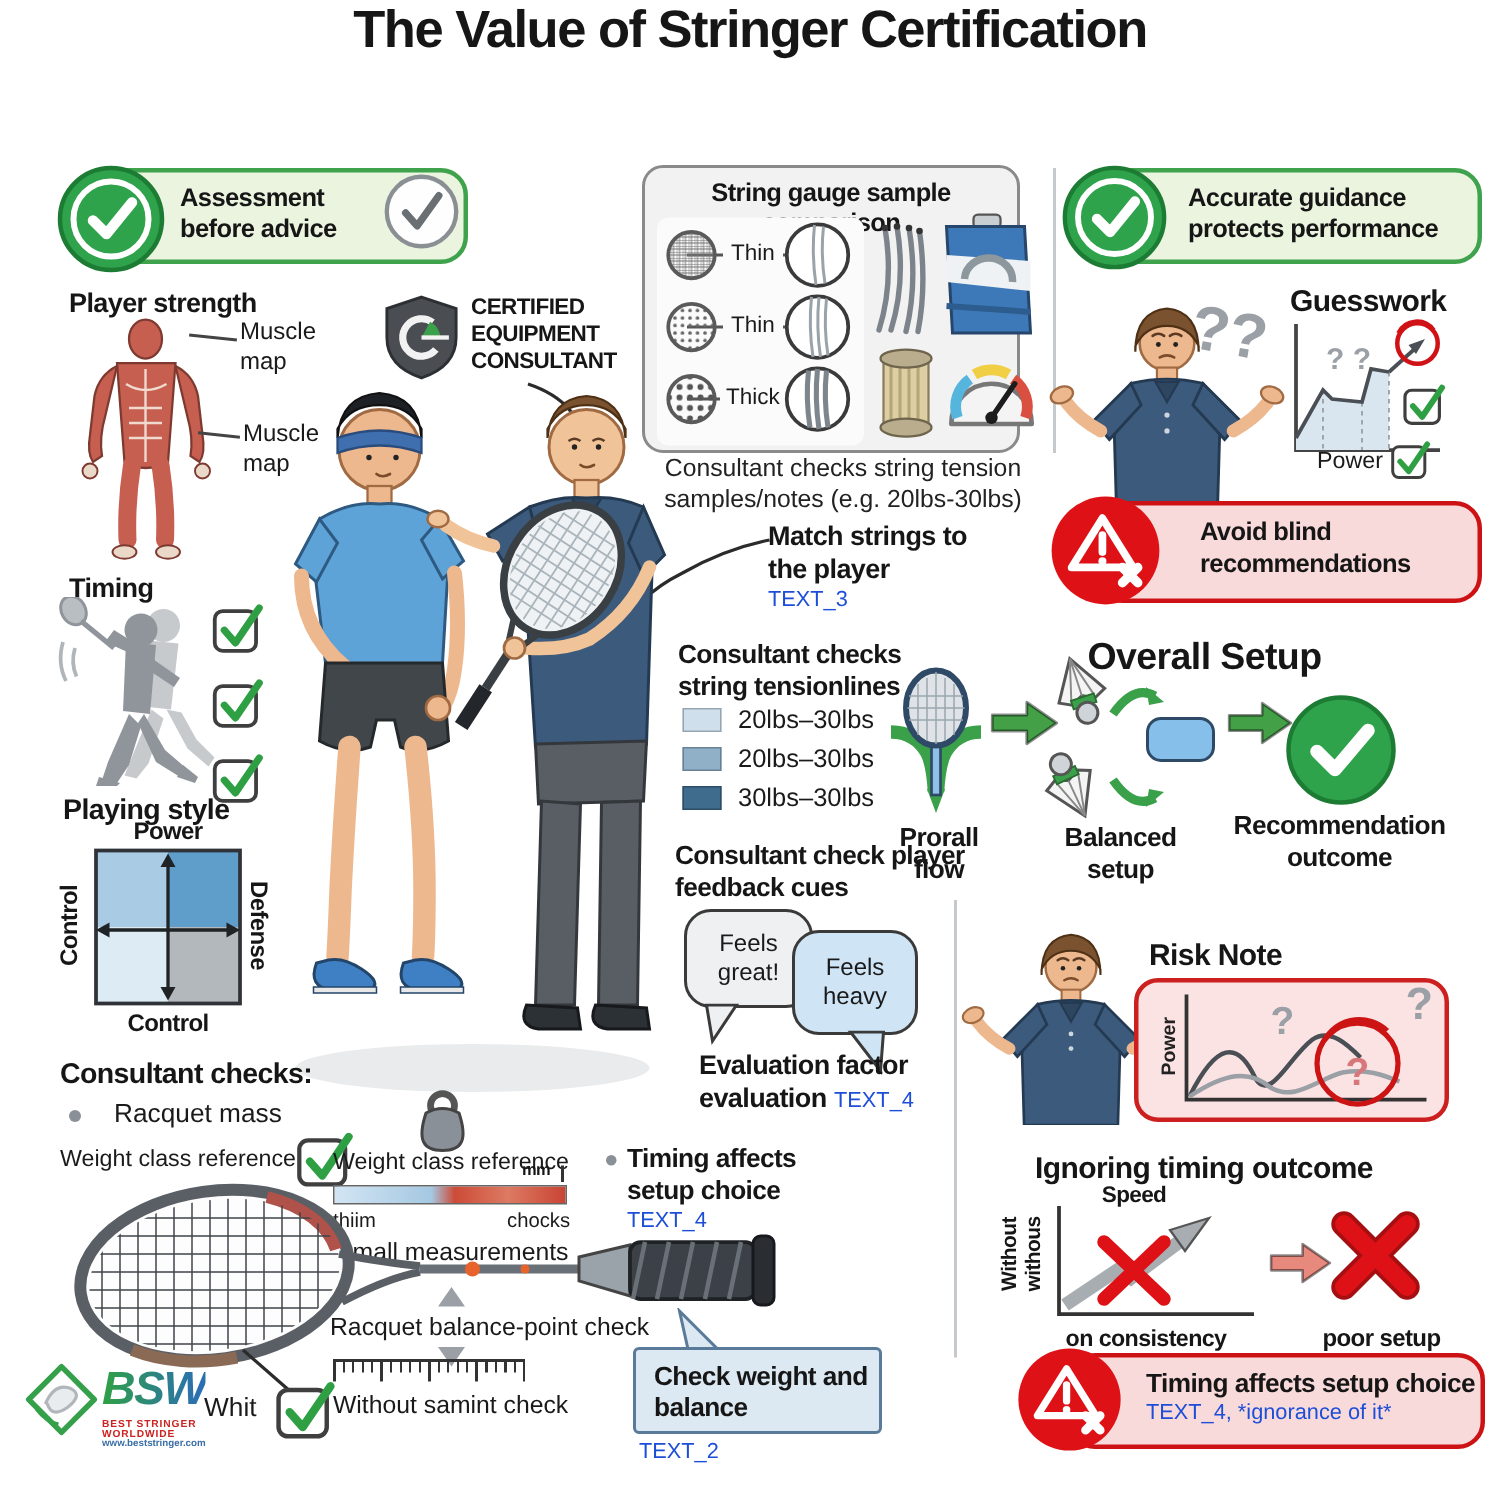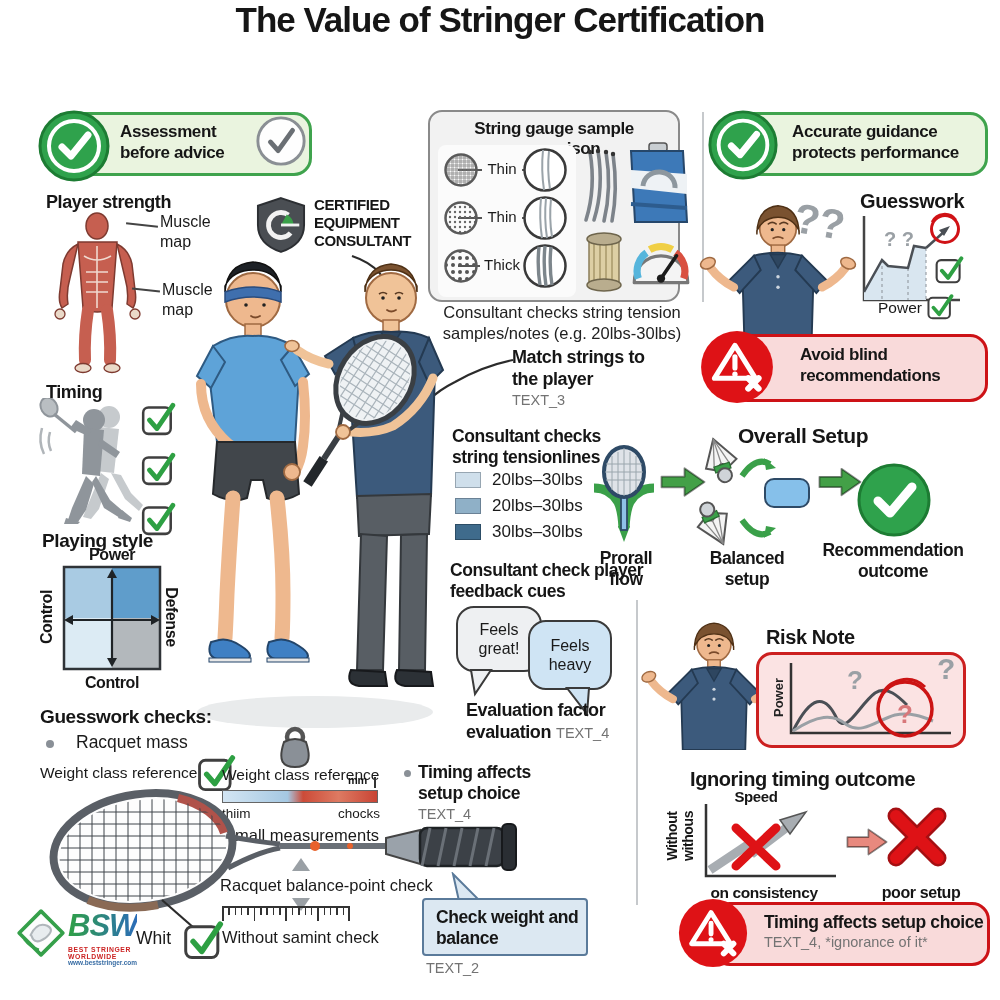--- a/index.html
+++ b/index.html
@@ -4,21 +4,21 @@
 <style>
 *{margin:0;padding:0;box-sizing:border-box}
 html,body{width:1000px;height:1000px}
 body{position:relative;background:#fff;font-family:"Liberation Sans",sans-serif;color:#1a1a1a;overflow:hidden}
 .a{position:absolute}
 .h{font-weight:bold;letter-spacing:-.4px;color:#161616}
 .ctr{text-align:center}
 .pill{border-radius:18px;border:3px solid}
 .pill.green{background:#eaf4df;border-color:#3fa34d}
 .pill.red{background:#f9dada;border-color:#cd1216}
-.sub{color:#737373;font-weight:normal}
+.sub{color:#1d4ed8;font-weight:normal}
 .dot{border-radius:50%;background:#8a9097}
 .vline{width:2px;background:#c6c9cc}
 .tri-up{width:0;height:0;border-left:9px solid transparent;border-right:9px solid transparent;border-bottom:13px solid #9aa0a5}
 .tri-dn{width:0;height:0;border-left:9px solid transparent;border-right:9px solid transparent;border-top:13px solid #9aa0a5}
 .ruler{border-top:2.5px solid #333;height:15px;background-image:repeating-linear-gradient(90deg,#333 0 1.8px,transparent 1.8px 31.6px),repeating-linear-gradient(90deg,#333 0 1.4px,transparent 1.4px 6.35px);background-size:100% 13px,100% 7px;background-repeat:no-repeat}
 .gbar{height:13px;border:1.5px solid #666;background:linear-gradient(90deg,#d3e5f3 0%,#a5c8e2 42%,#cc4b38 52%,#dd7a62 75%,#c94434 100%)}
 .rot-l{transform:rotate(-90deg)}
 .rot-r{transform:rotate(90deg)}
 .bsw-name{font-size:31px;font-style:italic;font-weight:bold;letter-spacing:-1px;background:linear-gradient(90deg,#2fa045,#2b6cb8);-webkit-background-clip:text;background-clip:text;color:#2fa045;-webkit-text-fill-color:transparent}
 .bubble{border-radius:18px;border:2.5px solid #3a3a3a}
@@ -278,21 +278,21 @@
   </svg>
 
 <div class="a h" style="left:452px;top:426px;width:180px;font-size:17.5px;line-height:21px">Consultant checks string tensionlines</div>
 <div class="a" style="left: 455px; top: 472px; width: 26px; height: 16px; border: 1px solid rgb(151, 166, 178); background-color: rgb(207, 223, 235);"></div>
 <div class="a" style="left:492px;top:470px;font-size:17px">20lbs–30lbs</div>
 <div class="a" style="left: 455px; top: 498px; width: 26px; height: 16px; border: 1px solid rgb(106, 129, 149); background-color: rgb(143, 176, 199);"></div>
 <div class="a" style="left:492px;top:496px;font-size:17px">20lbs–30lbs</div>
 <div class="a" style="left: 455px; top: 524px; width: 26px; height: 16px; border: 1px solid rgb(44, 77, 102); background-color: rgb(63, 107, 140);"></div>
 <div class="a" style="left:492px;top:522px;font-size:17px">30lbs–30lbs</div>
 
-<div class="a h ctr" style="left:698px;top:424px;width:210px;font-size:21px">Overall Setup</div>
+<div class="a h ctr" style="left:698px;top:424px;width:210px;font-size:25px">Overall Setup</div>
 <svg class="a" style="left:592px;top:444px" width="64" height="104" viewBox="0 0 64 104">
   <path d="M2,44 Q18,44 26,58 Q30,66 31,84" fill="none" stroke="#3aa049" stroke-width="9"></path>
   <path d="M62,44 Q46,44 38,58 Q34,66 33,84" fill="none" stroke="#3aa049" stroke-width="9"></path>
   <polygon points="26,82 38,82 32,98" fill="#3aa049"></polygon>
   <rect x="29" y="52" width="6" height="34" fill="#8fc1e8" stroke="#2e4a66" stroke-width="1.8"></rect>
   <ellipse cx="32" cy="28" rx="20" ry="25" fill="#dfe3e8" stroke="#2e4a66" stroke-width="4"></ellipse>
   <path d="M20,12 V46 M26,8 V50 M32,4 V52 M38,8 V50 M44,12 V46 M14,20 H50 M13,28 H51 M14,36 H50" stroke="#9aa6ad" stroke-width="1"></path>
 </svg>
 <svg class="a" style="left:660px;top:464px;color:#43a047" width="46" height="36">
     <use href="#sym-barrow"></use>
@@ -443,21 +443,21 @@
     <path d="M30,74 C48,38 62,36 74,62 C84,78 96,48 112,36 C124,28 136,40 144,48" fill="none" stroke="#4a4f55" stroke-width="3"></path>
     <path d="M30,74 C54,58 70,56 84,68 C100,78 116,62 132,58 C148,55 160,60 170,64" fill="none" stroke="#9aa0a5" stroke-width="3"></path>
     <text x="84" y="32" font-size="26" font-weight="bold" fill="#9aa0a5" font-family="Liberation Sans,sans-serif">?</text>
     <text x="174" y="22" font-size="30" font-weight="bold" fill="#9aa0a5" font-family="Liberation Sans,sans-serif">?</text>
     <circle cx="142" cy="52" r="27" fill="none" stroke="#cc1414" stroke-width="3.5"></circle>
     <path d="M118,40 A27,27 0 0 1 162,30" fill="none" stroke="#cc1414" stroke-width="3"></path>
     <text x="134" y="66" font-size="26" font-weight="bold" fill="#d8777a" font-family="Liberation Sans,sans-serif">?</text>
   </svg>
 </div>
 
-<div class="a h" style="left:40px;top:706px;font-size:19px">Guesswork checks:</div>
+<div class="a h" style="left:40px;top:706px;font-size:19px">Consultant checks:</div>
 <div class="a dot" style="left:46px;top:740px;width:8px;height:8px"></div>
 <div class="a" style="left:76px;top:732px;font-size:17.5px">Racquet mass</div>
 <div class="a" style="left:40px;top:764px;font-size:15.5px">Weight class reference</div>
 <svg class="a" style="left:196px;top:752px" width="40" height="40">
     <use href="#sym-cbx"></use>
   </svg>
 
 <svg class="a" style="left:276px;top:726px" width="38" height="42" viewBox="0 0 38 42">
   <circle cx="19" cy="11" r="8" fill="none" stroke="#555" stroke-width="4.5"></circle>
   <path d="M8,16 C2,34 6,41 19,41 C32,41 36,34 30,16 Q19,10 8,16 Z" fill="#8a9097" stroke="#444" stroke-width="2"></path>

